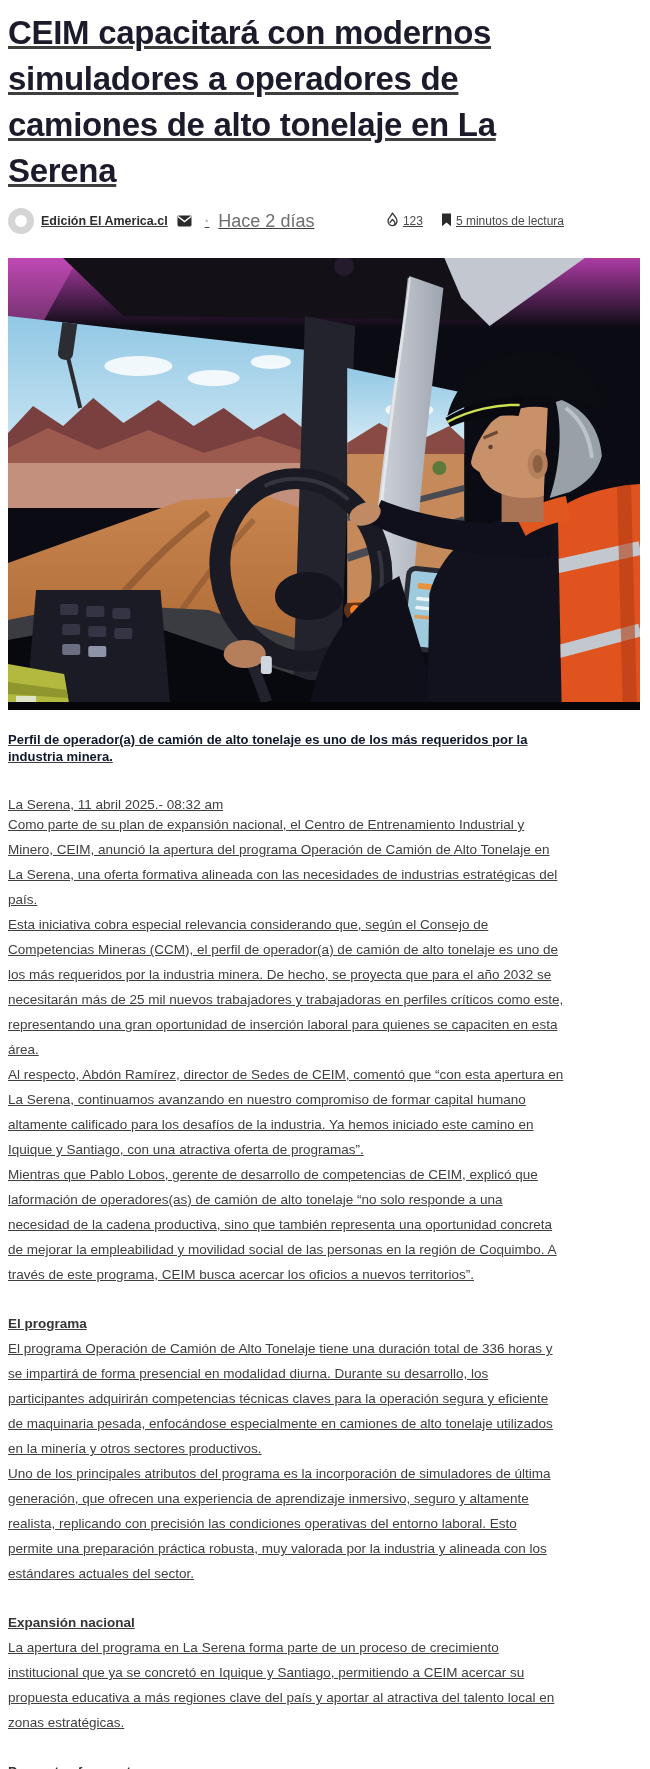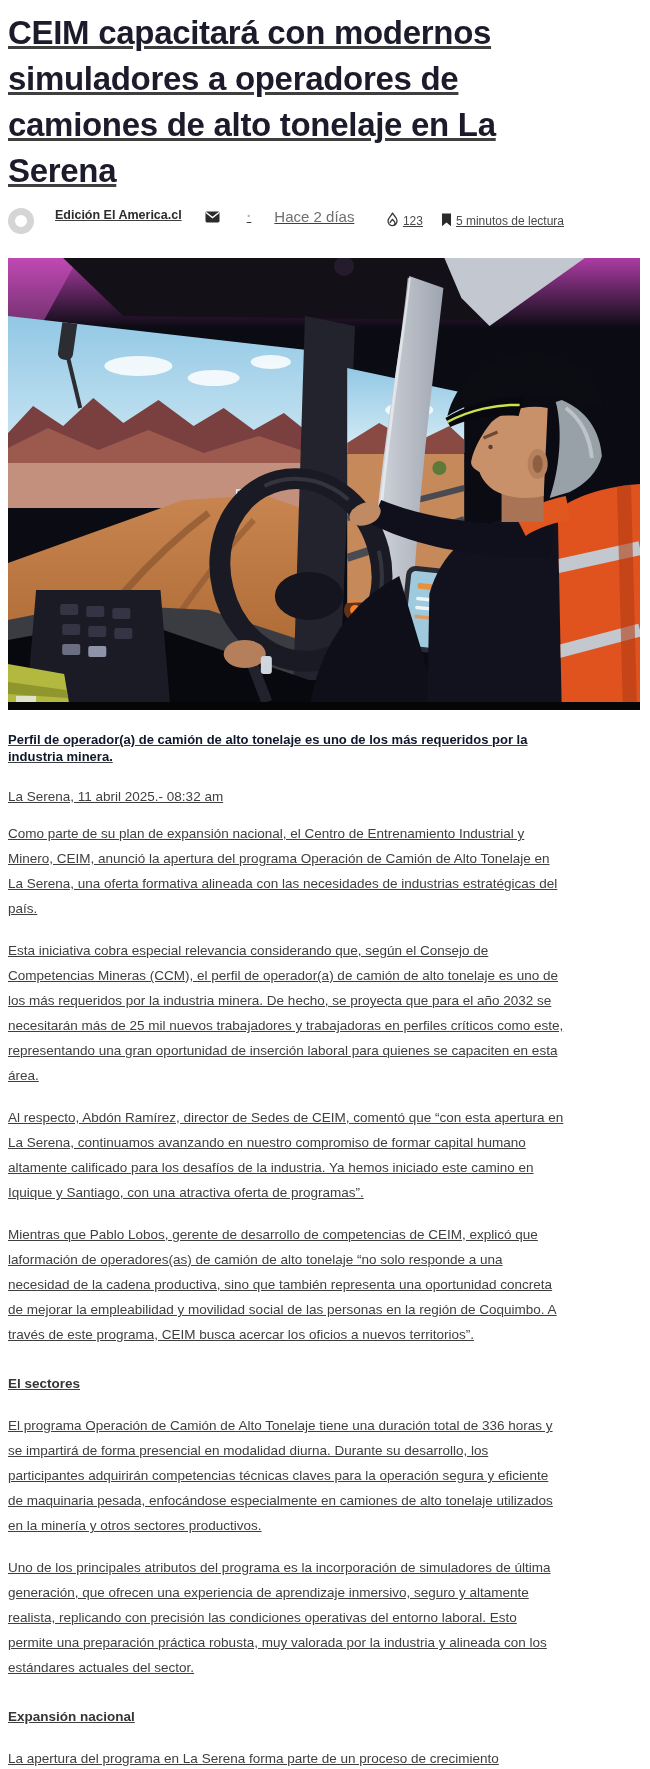--- a/index.html
+++ b/index.html
@@ -19,47 +19,46 @@
     color:#1b1b2b;
     letter-spacing:-0.3px;
     margin-top:4px;
   }
 
   
   .meta-row {
     display:flex; align-items:center; justify-content:space-between;
     margin-top:14px; height:26px;
   }
-  .meta-left { display:flex; gap:21px; }
+  .meta-left { display:flex; align-items:center; gap:7px; }
   .avatar {
     width:26px; height:26px; border-radius:50%;
     background:#ffffff; border:7px solid #d5d5d5;
     display:inline-block; flex:0 0 auto;
   }
   .author-name { font-size:12.5px; font-weight:700; color:#2d2d2d; }
   .mail-icon { display:inline-block; margin-left:2px; position:relative; top:1px; }
   .dot-sep { color:#b5b5b5; font-size:14px; margin:0 2px 0 6px; font-weight:700; }
-  .time-ago { font-size:15px; color:#6f6f6f; }
+  .time-ago { font-size:18px; color:#6f6f6f; }
   .meta-right { display:flex; align-items:center; gap:18px; font-size:12px; color:#4a4a4a; }
   .stat { display:flex; align-items:center; gap:4px; }
 
   
   figure.hero { margin-top:24px; width:632px; }
   figure.hero svg { display:block; width:632px; height:452px; }
   .caption {
     margin-top:21px;
     font-size:13px; font-weight:700; color:#0f172a;
     line-height:17px;
   }
 
   
-  .dateline { margin-top:24px; font-size:13.5px; color:#3f3f3f; }
+  .dateline { margin-top:32px; font-size:13.5px; color:#3f3f3f; }
   .article-body p.body-p {
     font-size:13.5px; line-height:25px; color:#3f3f3f;
-    margin-top:17px;
   }
   .article-body h2.section-h {
     font-size:13.5px; line-height:25px; font-weight:700; color:#353535;
     margin-top:24px;
   }
   .faq-q { margin-top:24px; }
 </style>
 </head>
 <body>
 
@@ -248,21 +247,21 @@
   <p class="caption">Perfil de operador(a) de camión de alto tonelaje es uno de los más requeridos por la industria minera.</p>
 
   <div class="article-body">
     <p class="dateline">La Serena, 11 abril 2025.- 08:32 am</p>
 
     <p class="body-p">Como parte de su plan de expansión nacional, el Centro de Entrenamiento Industrial y Minero, CEIM, anunció la apertura del programa Operación de Camión de Alto Tonelaje en La Serena, una oferta formativa alineada con las necesidades de industrias estratégicas del país.</p>
     <p class="body-p">Esta iniciativa cobra especial relevancia considerando que, según el Consejo de Competencias Mineras (CCM), el perfil de operador(a) de camión de alto tonelaje es uno de los más requeridos por la industria minera. De hecho, se proyecta que para el año 2032 se necesitarán más de 25 mil nuevos trabajadores y trabajadoras en perfiles críticos como este, representando una gran oportunidad de inserción laboral para quienes se capaciten en esta área.</p>
     <p class="body-p">Al respecto, Abdón Ramírez, director de Sedes de CEIM, comentó que “con esta apertura en La Serena, continuamos avanzando en nuestro compromiso de formar capital humano altamente calificado para los desafíos de la industria. Ya hemos iniciado este camino en Iquique y Santiago, con una atractiva oferta de programas”.</p>
     <p class="body-p">Mientras que Pablo Lobos, gerente de desarrollo de competencias de CEIM, explicó que laformación de operadores(as) de camión de alto tonelaje “no solo responde a una necesidad de la cadena productiva, sino que también representa una oportunidad concreta de mejorar la empleabilidad y movilidad social de las personas en la región de Coquimbo. A través de este programa, CEIM busca acercar los oficios a nuevos territorios”.</p>
 
-    <h2 class="section-h">El sectores</h2>
+    <h2 class="section-h">El programa</h2>
     <p class="body-p">El programa Operación de Camión de Alto Tonelaje tiene una duración total de 336 horas y se impartirá de forma presencial en modalidad diurna. Durante su desarrollo, los participantes adquirirán competencias técnicas claves para la operación segura y eficiente de maquinaria pesada, enfocándose especialmente en camiones de alto tonelaje utilizados en la minería y otros sectores productivos.</p>
     <p class="body-p">Uno de los principales atributos del programa es la incorporación de simuladores de última generación, que ofrecen una experiencia de aprendizaje inmersivo, seguro y altamente realista, replicando con precisión las condiciones operativas del entorno laboral. Esto permite una preparación práctica robusta, muy valorada por la industria y alineada con los estándares actuales del sector.</p>
 
     <h2 class="section-h">Expansión nacional</h2>
     <p class="body-p">La apertura del programa en La Serena forma parte de un proceso de crecimiento institucional que ya se concretó en Iquique y Santiago, permitiendo a CEIM acercar su propuesta educativa a más regiones clave del país y aportar al atractiva del talento local en zonas estratégicas.</p>
 
     <h2 class="section-h">Preguntas frecuentes</h2>
     <p class="body-p faq-q">¿Es necesario tener experiencia previa?</p>
 
   </div>

